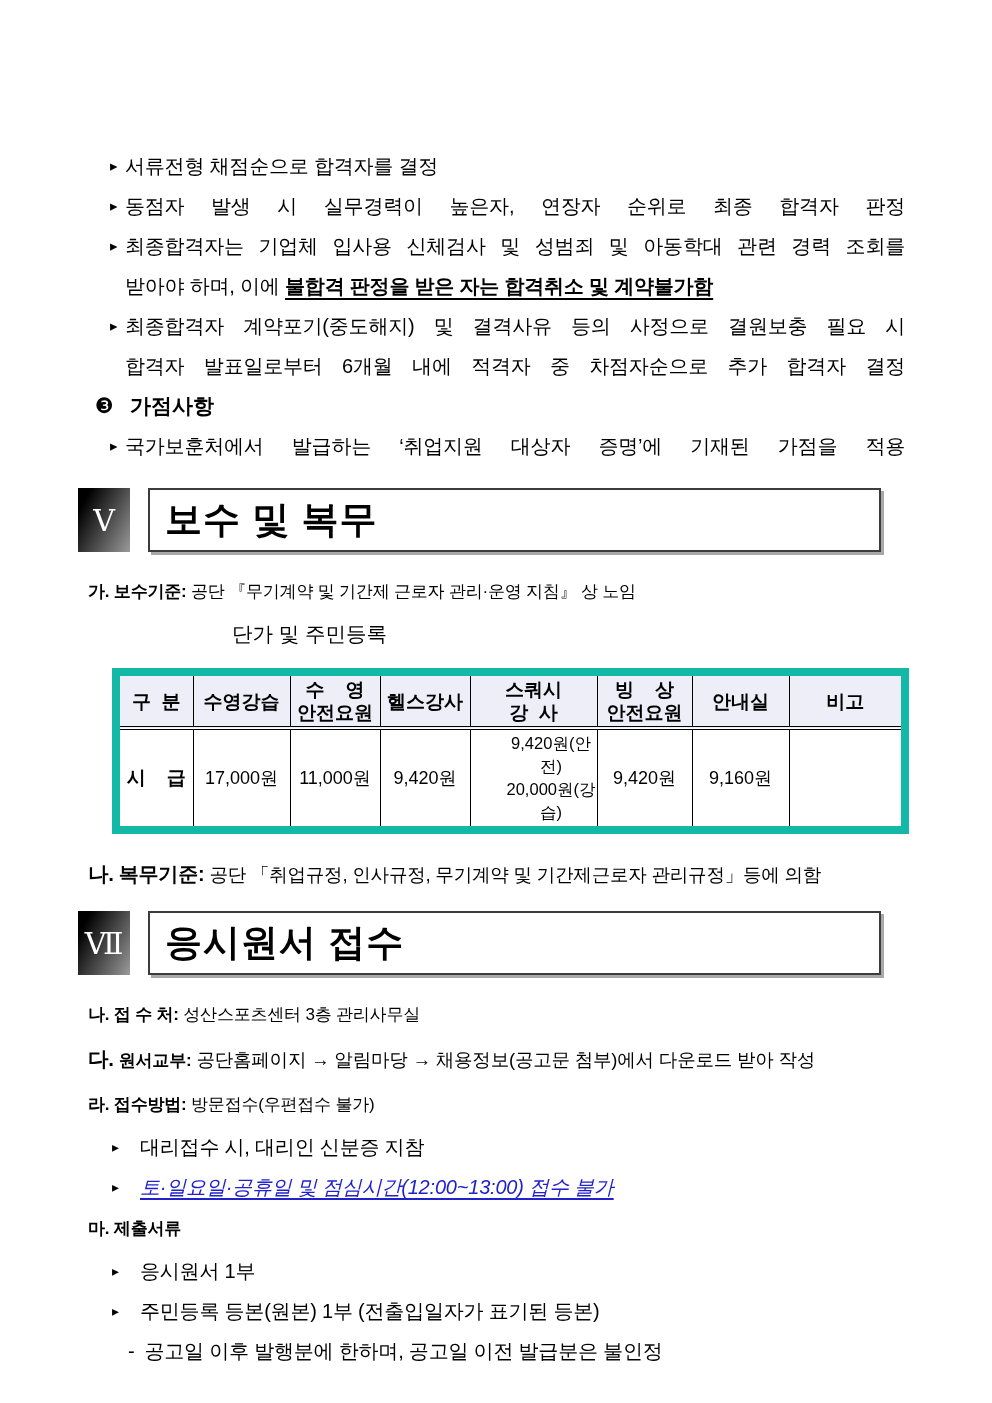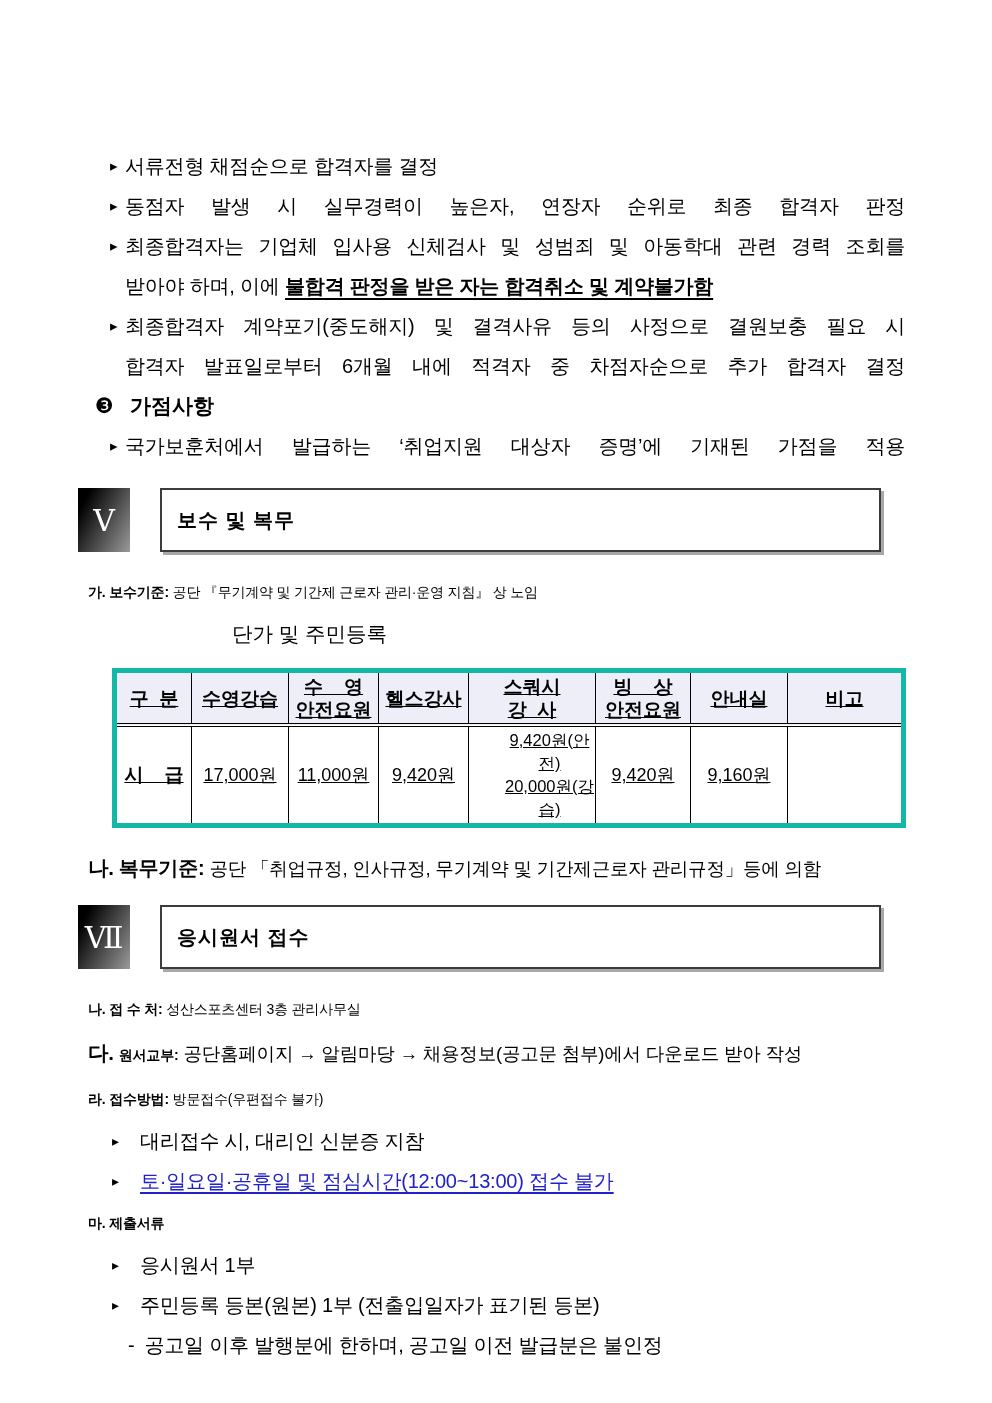--- a/index.html
+++ b/index.html
@@ -53,51 +53,52 @@
   .badge {
     width: 52px; flex: 0 0 52px;
     background: linear-gradient(118deg, #000000 15%, #9a9a9a 100%);
     color: #fff;
     font-family: "Liberation Serif", "DejaVu Serif", serif;
     font-size: 30px;
     display: flex; align-items: center; justify-content: center;
   }
   .secbox {
     flex: 1;
-    margin-left: 30px;
+    margin-left: 18px;
     border: 2px solid #3c3c3c;
     box-shadow: 3px 3px 0 #a8a8a8;
     background: #fff;
     display: flex; align-items: center;
     padding-left: 15px;
-    font-size: 20px; font-weight: bold;
+    font-size: 37px; font-weight: bold;
     letter-spacing: 1px;
     box-sizing: border-box;
   }
 
   
-  .lrow { font-size: 14px; line-height: 44px; letter-spacing: -0.2px; }
+  .lrow { font-size: 17px; line-height: 44px; letter-spacing: -0.2px; }
   .lrow .lbl { font-weight: bold; }
   .lrow.small { font-size: 18.5px; }
   .cont2 { margin-left: 144px; font-size: 20.5px; line-height: 40px; }
   .strongtxt { font-weight: normal; }
 
   
   .sline {
     position: relative;
     padding-left: 52px;
     font-size: 20px; line-height: 40px;
     letter-spacing: -0.2px;
   }
   .sline .mark { position: absolute; left: 24px; top: 0; font-size: 14px; }
   .linktext {
     color: var(--link);
     text-decoration: underline;
     text-underline-offset: 4px;
     cursor: pointer;
+    font-style: italic;
   }
   .dline {
     padding-left: 40px;
     font-size: 20px; line-height: 40px;
     letter-spacing: -0.2px;
   }
   .dline .dash { margin-right: 10px; }
 
   
   table.pay {
@@ -107,21 +108,21 @@
     width: 766px;
   }
   table.pay th, table.pay td {
     border: 1px solid #000;
     text-align: center;
     vertical-align: middle;
     white-space: pre-wrap;
     padding: 2px 1px;
     box-sizing: border-box;
   }
-  table.pay { border: 5px solid #14b8a6; text-decoration: underline; }
+  table.pay { border: 8px solid #14b8a6; }
   table.pay thead th {
     background: var(--thead-bg);
     font-size: 19px; font-weight: bold;
     height: 52px;
     line-height: 23px;
     border-bottom: 4px double #000;
   }
   table.pay tbody td {
     background: #fff;
     font-size: 18px;
@@ -247,21 +248,21 @@
 
 
   <div class="lrow">
     <span class="lbl">나.</span>
     <span class="lbl">접 수 처:</span>
     <span class="strongtxt">성산스포츠센터</span><span> 3층 관리사무실</span>
   </div>
 
   <div class="lrow small">
     <span class="lbl" style="font-size:20.5px">다.</span>
-    <span class="lbl" style="font-size:14px">원서교부:</span>
+    <span class="lbl" style="font-size:17px">원서교부:</span>
     <span>공단홈페이지 → 알림마당 → 채용정보(공고문 첨부)에서 다운로드 받아 작성</span>
   </div>
 
   <div class="lrow">
     <span class="lbl">라.</span>
     <span class="lbl">접수방법:</span>
     <span>방문접수(우편접수 불가)</span>
   </div>
 
   <div class="sline">

